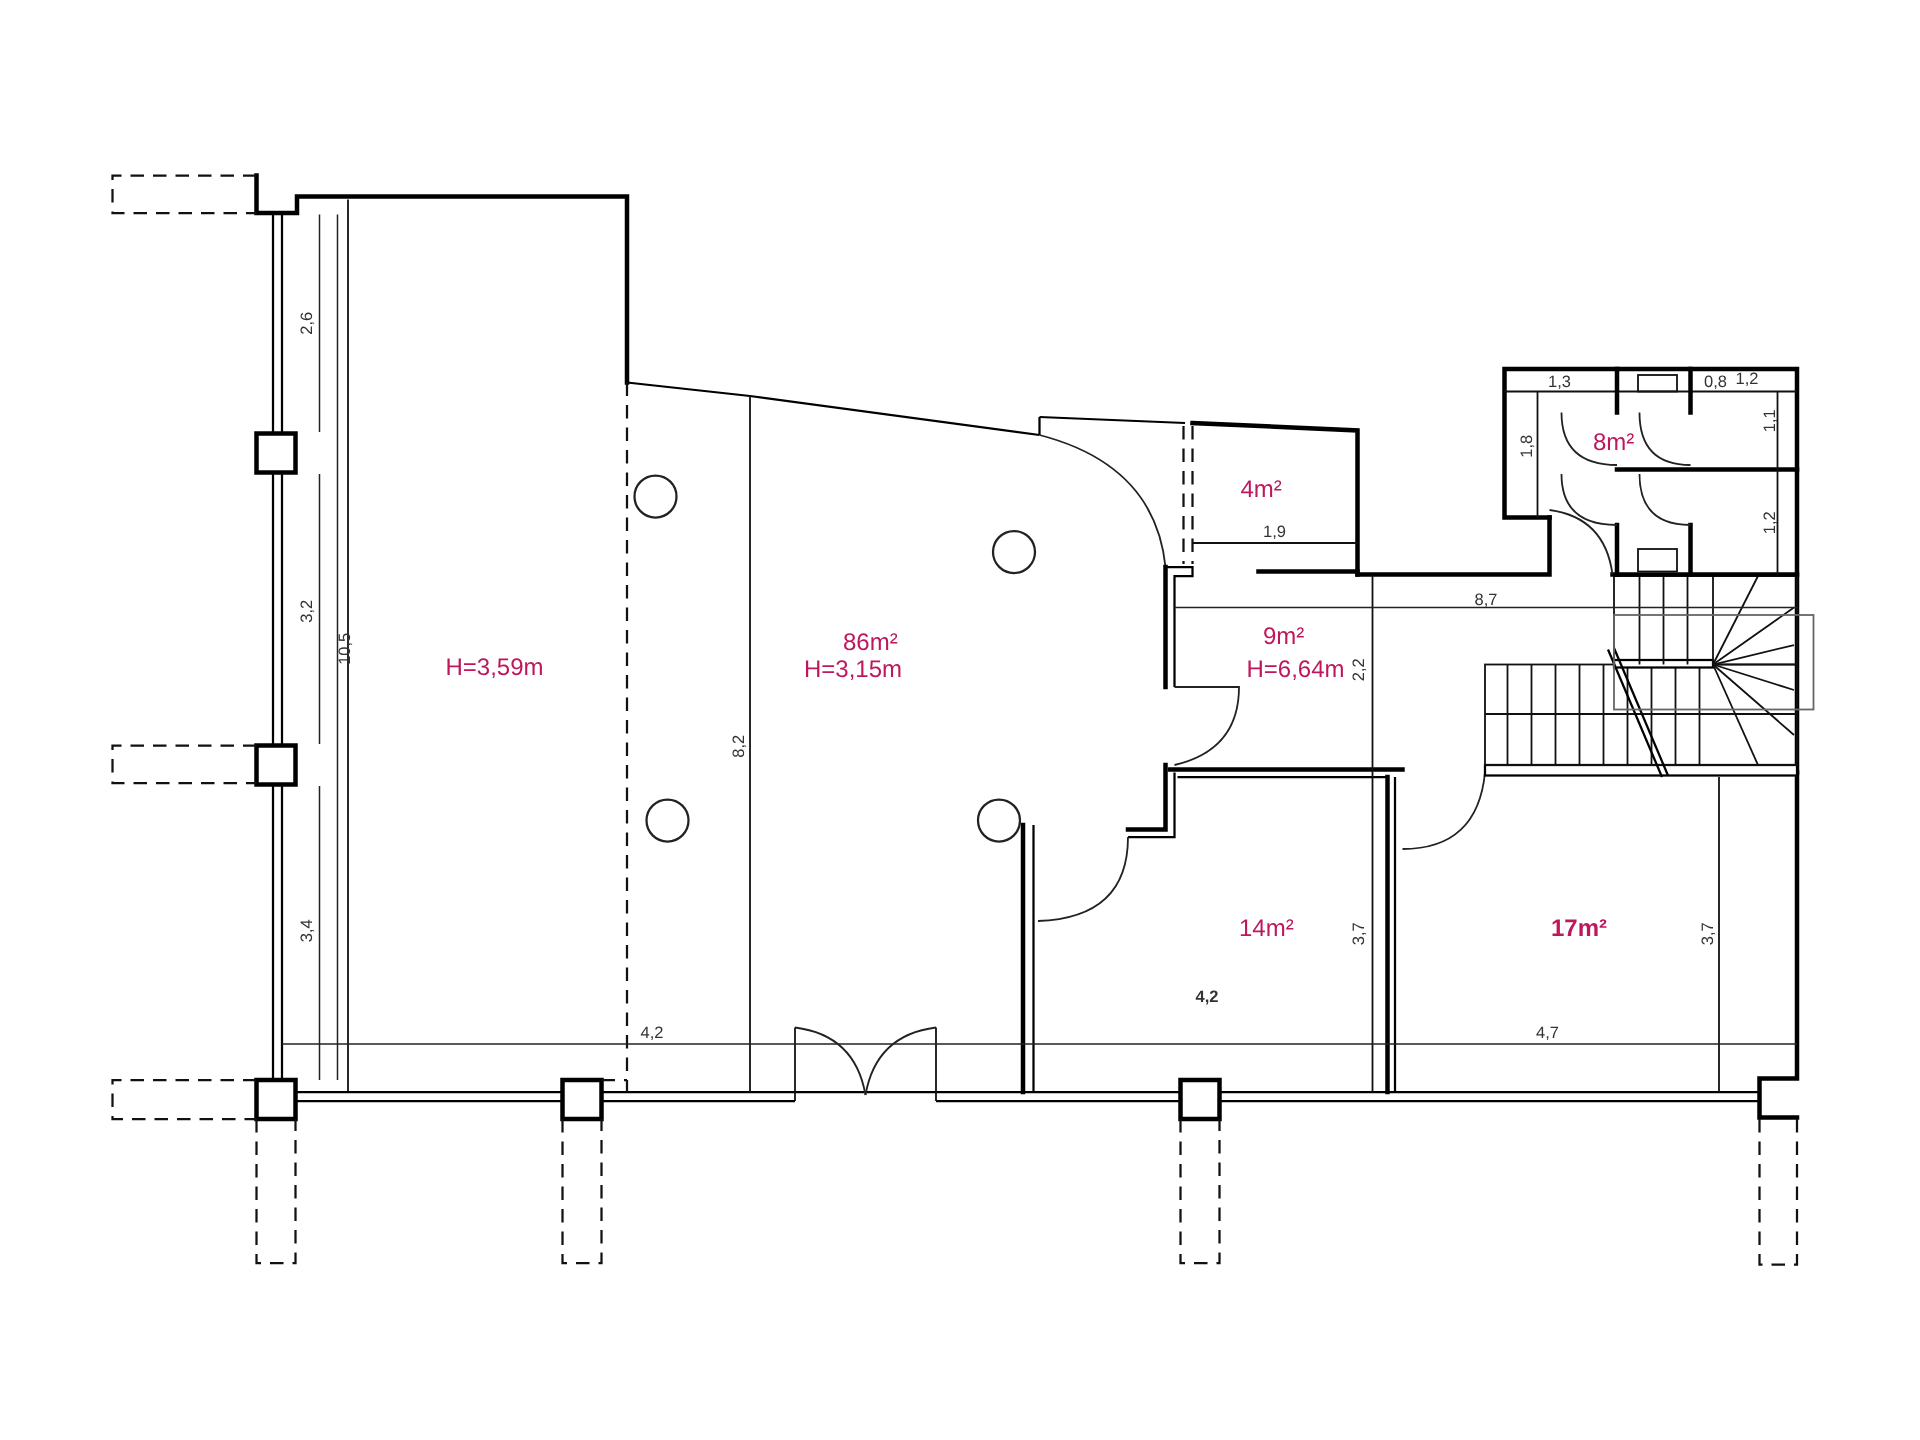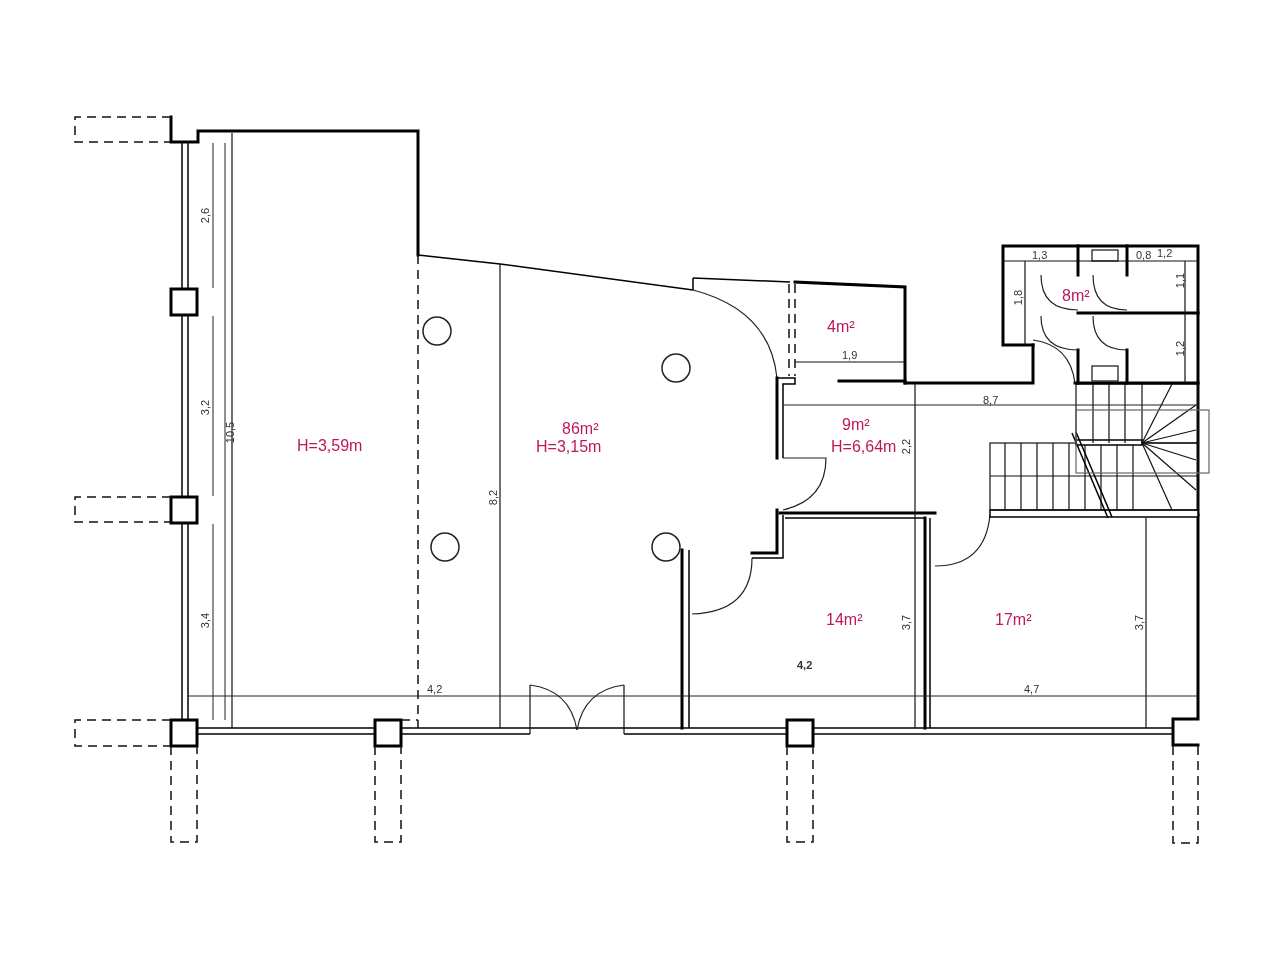--- a/index.html
+++ b/index.html
@@ -185,21 +185,21 @@
 <div class="lbl room-lbl" style="left:562px;top:421px;">86m²</div>
 <div class="lbl room-lbl" style="left:536px;top:439px;">H=3,15m</div>
 
 <div class="lbl room-lbl" style="left:827px;top:319px;">4m²</div>
 
 <div class="lbl room-lbl" style="left:842px;top:417px;">9m²</div>
 <div class="lbl room-lbl" style="left:831px;top:439px;">H=6,64m</div>
 
 <div class="lbl room-lbl" style="left:1062px;top:288px;">8m²</div>
 <div class="lbl room-lbl" style="left:778px;top:612px;margin-left:48px;">14m²</div>
-<div class="lbl room-lbl" style="left:995px;top:612px;">17m²</div>
+<div class="lbl room-lbl" style="left:1034px;top:612px;font-weight:bold;">17m²</div>
 
 <div class="lbl dim rot" style="left:198px;top:210px;">2,6</div>
 <div class="lbl dim rot" style="left:198px;top:402px;">3,2</div>
 <div class="lbl dim rot" style="left:220px;top:427px;">10,5</div>
 <div class="lbl dim rot" style="left:198px;top:615px;">3,4</div>
 <div class="lbl dim rot" style="left:486px;top:492px;">8,2</div>
 <div class="lbl dim" style="left:427px;top:684px;">4,2</div>
 <div class="lbl dim" style="left:797px;top:660px;font-weight:bold;">4,2</div>
 <div class="lbl dim" style="left:1024px;top:684px;">4,7</div>
 <div class="lbl dim" style="left:842px;top:350px;">1,9</div>

